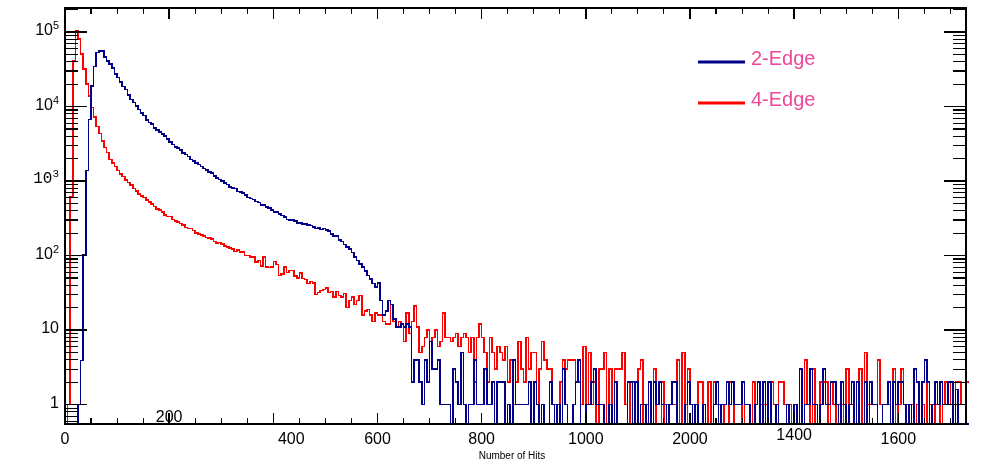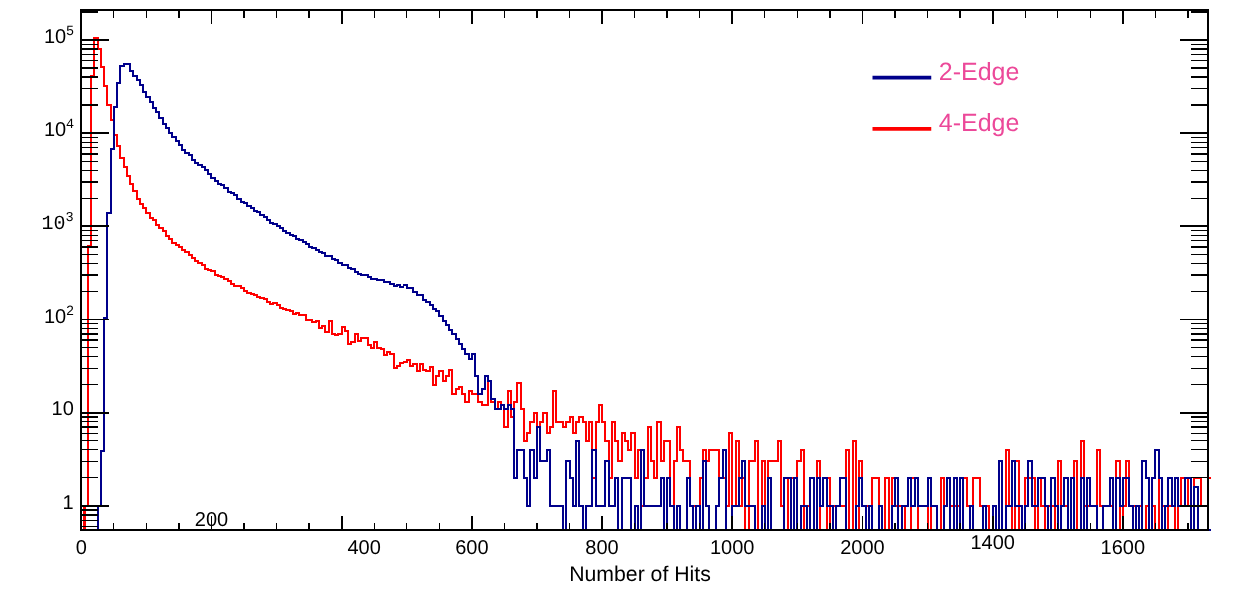--- a/index.html
+++ b/index.html
@@ -2,21 +2,21 @@
 <html><head>
 <meta charset="utf-8">
 <style>
   html,body{margin:0;padding:0;background:#ffffff;}
   body{width:996px;height:472px;overflow:hidden;
        font-family:"Liberation Sans","DejaVu Sans",sans-serif;}
   #plot-root{position:relative;width:996px;height:472px;background:#ffffff;}
   #canvas-svg{position:absolute;left:0;top:0;width:996px;height:472px;display:block;}
   .tick-label{position:absolute;font-size:16px;color:#000;white-space:nowrap;}
   .ytick-label{text-align:right;}
-  .axis-title{position:absolute;font-size:17px;color:#000;white-space:nowrap;}
+  .axis-title{position:absolute;font-size:10px;color:#000;white-space:nowrap;}
   .legend-label{position:absolute;font-size:20px;color:#ec4899;white-space:nowrap;}
   sup{font-size:0.68em;vertical-align:super;line-height:0;}
 </style>
 </head>
 <body>
 
 <div id="plot-root">
   <svg id="canvas-svg" viewBox="0 0 996 472">
       <path d="M65.00,424.00 L67.60,424.00 L67.60,404.65 L70.21,404.65 L70.21,196.47 L72.81,196.47 L72.81,60.80 L75.42,60.80 L75.42,30.61 L78.02,30.61 L78.02,39.24 L80.62,39.24 L80.62,53.89 L83.23,53.89 L83.23,69.00 L85.83,69.00 L85.83,84.16 L88.44,84.16 L88.44,96.26 L91.04,96.26 L91.04,107.68 L93.64,107.68 L93.64,117.08 L96.25,117.08 L96.25,126.32 L98.85,126.32 L98.85,133.69 L101.46,133.69 L101.46,141.14 L104.06,141.14 L104.06,147.55 L106.66,147.55 L106.66,152.53 L109.27,152.53 L109.27,159.39 L111.87,159.39 L111.87,162.85 L114.48,162.85 L114.48,166.53 L117.08,166.53 L117.08,170.58 L119.68,170.58 L119.68,174.28 L122.29,174.28 L122.29,176.31 L124.89,176.31 L124.89,179.79 L127.50,179.79 L127.50,182.51 L130.10,182.51 L130.10,184.81 L132.71,184.81 L132.71,188.62 L135.31,188.62 L135.31,190.95 L137.91,190.95 L137.91,194.23 L140.52,194.23 L140.52,196.11 L143.12,196.11 L143.12,197.62 L145.73,197.62 L145.73,200.05 L148.33,200.05 L148.33,201.93 L150.93,201.93 L150.93,204.02 L153.54,204.02 L153.54,206.37 L156.14,206.37 L156.14,209.15 L158.75,209.15 L158.75,210.17 L161.35,210.17 L161.35,211.94 L163.95,211.94 L163.95,214.97 L166.56,214.97 L166.56,216.39 L169.16,216.39 L169.16,216.46 L171.77,216.46 L171.77,219.68 L174.37,219.68 L174.37,220.92 L176.97,220.92 L176.97,221.99 L179.58,221.99 L179.58,223.46 L182.18,223.46 L182.18,224.77 L184.79,224.77 L184.79,227.39 L187.39,227.39 L187.39,228.47 L189.99,228.47 L189.99,228.65 L192.60,228.65 L192.60,230.45 L195.20,230.45 L195.20,232.75 L197.81,232.75 L197.81,234.17 L200.41,234.17 L200.41,235.28 L203.01,235.28 L203.01,236.07 L205.62,236.07 L205.62,237.53 L208.22,237.53 L208.22,238.19 L210.83,238.19 L210.83,239.18 L213.43,239.18 L213.43,241.34 L216.03,241.34 L216.03,243.19 L218.64,243.19 L218.64,242.32 L221.24,242.32 L221.24,243.89 L223.85,243.89 L223.85,246.02 L226.45,246.02 L226.45,247.16 L229.05,247.16 L229.05,247.83 L231.66,247.83 L231.66,249.12 L234.26,249.12 L234.26,251.38 L236.87,251.38 L236.87,250.24 L239.47,250.24 L239.47,251.93 L242.08,251.93 L242.08,251.93 L244.68,251.93 L244.68,255.60 L247.28,255.60 L247.28,255.60 L249.89,255.60 L249.89,257.26 L252.49,257.26 L252.49,256.92 L255.10,256.92 L255.10,262.02 L257.70,262.02 L257.70,260.48 L260.30,260.48 L260.30,265.78 L262.91,265.78 L262.91,256.92 L265.51,256.92 L265.51,267.14 L268.12,267.14 L268.12,267.61 L270.72,267.61 L270.72,267.14 L273.32,267.14 L273.32,261.63 L275.93,261.63 L275.93,264.48 L278.53,264.48 L278.53,275.54 L281.14,275.54 L281.14,273.79 L283.74,273.79 L283.74,267.14 L286.34,267.14 L286.34,272.67 L288.95,272.67 L288.95,270.55 L291.55,270.55 L291.55,270.55 L294.16,270.55 L294.16,276.14 L296.76,276.14 L296.76,278.03 L299.36,278.03 L299.36,273.23 L301.97,273.23 L301.97,278.68 L304.57,278.68 L304.57,279.35 L307.18,279.35 L307.18,283.67 L309.78,283.67 L309.78,281.44 L312.38,281.44 L312.38,282.91 L314.99,282.91 L314.99,294.56 L317.59,294.56 L317.59,292.48 L320.20,292.48 L320.20,290.51 L322.80,290.51 L322.80,289.57 L325.40,289.57 L325.40,287.78 L328.01,287.78 L328.01,292.48 L330.61,292.48 L330.61,291.48 L333.22,291.48 L333.22,296.80 L335.82,296.80 L335.82,291.48 L338.42,291.48 L338.42,295.66 L341.03,295.66 L341.03,296.80 L343.63,296.80 L343.63,293.50 L346.24,293.50 L346.24,307.69 L348.84,307.69 L348.84,300.47 L351.45,300.47 L351.45,296.80 L354.05,296.80 L354.05,304.60 L356.65,304.60 L356.65,300.47 L359.26,300.47 L359.26,295.66 L361.86,295.66 L361.86,314.91 L364.47,314.91 L364.47,311.10 L367.07,311.10 L367.07,309.35 L369.67,309.35 L369.67,314.91 L372.28,314.91 L372.28,321.63 L374.88,321.63 L374.88,312.95 L377.49,312.95 L377.49,314.91 L380.09,314.91 L380.09,314.91 L382.69,314.91 L382.69,321.63 L385.30,321.63 L385.30,324.22 L387.90,324.22 L387.90,324.22 L390.51,324.22 L390.51,304.60 L393.11,304.60 L393.11,321.63 L395.71,321.63 L395.71,327.04 L398.32,327.04 L398.32,321.63 L400.92,321.63 L400.92,324.22 L403.53,324.22 L403.53,341.67 L406.13,341.67 L406.13,312.95 L408.73,312.95 L408.73,333.53 L411.34,333.53 L411.34,321.63 L413.94,321.63 L413.94,306.11 L416.55,306.11 L416.55,327.04 L419.15,327.04 L419.15,352.56 L421.75,352.56 L421.75,346.66 L424.36,346.66 L424.36,337.35 L426.96,337.35 L426.96,330.12 L429.57,330.12 L429.57,341.67 L432.17,341.67 L432.17,337.35 L434.77,337.35 L434.77,330.12 L437.38,330.12 L437.38,346.66 L439.98,346.66 L439.98,341.67 L442.59,341.67 L442.59,312.95 L445.19,312.95 L445.19,337.35 L447.79,337.35 L447.79,337.35 L450.40,337.35 L450.40,341.67 L453.00,341.67 L453.00,337.35 L455.61,337.35 L455.61,333.53 L458.21,333.53 L458.21,346.66 L460.82,346.66 L460.82,337.35 L463.42,337.35 L463.42,333.53 L466.02,333.53 L466.02,337.35 L468.63,337.35 L468.63,352.56 L471.23,352.56 L471.23,337.35 L473.84,337.35 L473.84,382.22 L476.44,382.22 L476.44,337.35 L479.04,337.35 L479.04,324.22 L481.65,324.22 L481.65,337.35 L484.25,337.35 L484.25,352.56 L486.86,352.56 L486.86,382.22 L489.46,382.22 L489.46,337.35 L492.06,337.35 L492.06,352.56 L494.67,352.56 L494.67,369.09 L497.27,369.09 L497.27,346.66 L499.88,346.66 L499.88,352.56 L502.48,352.56 L502.48,359.78 L505.08,359.78 L505.08,346.66 L507.69,346.66 L507.69,382.22 L510.29,382.22 L510.29,359.78 L512.90,359.78 L512.90,404.65 L515.50,404.65 L515.50,382.22 L518.10,382.22 L518.10,341.67 L520.71,341.67 L520.71,369.09 L523.31,369.09 L523.31,382.22 L525.92,382.22 L525.92,337.35 L528.52,337.35 L528.52,369.09 L531.12,369.09 L531.12,352.56 L533.73,352.56 L533.73,352.56 L536.33,352.56 L536.33,404.65 L538.94,404.65 L538.94,369.09 L541.54,369.09 L541.54,341.67 L544.14,341.67 L544.14,359.78 L546.75,359.78 L546.75,369.09 L549.35,369.09 L549.35,369.09 L551.96,369.09 L551.96,404.65 L554.56,404.65 L554.56,404.65 L557.16,404.65 L557.16,404.65 L559.77,404.65 L559.77,382.22 L562.37,382.22 L562.37,359.78 L564.98,359.78 L564.98,369.09 L567.58,369.09 L567.58,359.78 L570.18,359.78 L570.18,359.78 L572.79,359.78 L572.79,359.78 L575.39,359.78 L575.39,382.22 L578.00,382.22 L578.00,382.22 L580.60,382.22 L580.60,404.65 L583.21,404.65 L583.21,346.66 L585.81,346.66 L585.81,404.65 L588.41,404.65 L588.41,352.56 L591.02,352.56 L591.02,404.65 L593.62,404.65 L593.62,382.22 L596.23,382.22 L596.23,424.00 L598.83,424.00 L598.83,369.09 L601.43,369.09 L601.43,369.09 L604.04,369.09 L604.04,352.56 L606.64,352.56 L606.64,424.00 L609.25,424.00 L609.25,369.09 L611.85,369.09 L611.85,424.00 L614.45,424.00 L614.45,369.09 L617.06,369.09 L617.06,369.09 L619.66,369.09 L619.66,369.09 L622.27,369.09 L622.27,352.56 L624.87,352.56 L624.87,404.65 L627.47,404.65 L627.47,382.22 L630.08,382.22 L630.08,424.00 L632.68,424.00 L632.68,382.22 L635.29,382.22 L635.29,382.22 L637.89,382.22 L637.89,369.09 L640.49,369.09 L640.49,359.78 L643.10,359.78 L643.10,424.00 L645.70,424.00 L645.70,404.65 L648.31,404.65 L648.31,382.22 L650.91,382.22 L650.91,424.00 L653.51,424.00 L653.51,369.09 L656.12,369.09 L656.12,424.00 L658.72,424.00 L658.72,424.00 L661.33,424.00 L661.33,382.22 L663.93,382.22 L663.93,424.00 L666.53,424.00 L666.53,404.65 L669.14,404.65 L669.14,404.65 L671.74,404.65 L671.74,404.65 L674.35,404.65 L674.35,404.65 L676.95,404.65 L676.95,359.78 L679.55,359.78 L679.55,424.00 L682.16,424.00 L682.16,352.56 L684.76,352.56 L684.76,424.00 L687.37,424.00 L687.37,369.09 L689.97,369.09 L689.97,404.65 L692.58,404.65 L692.58,404.65 L695.18,404.65 L695.18,404.65 L697.78,404.65 L697.78,382.22 L700.39,382.22 L700.39,382.22 L702.99,382.22 L702.99,424.00 L705.60,424.00 L705.60,424.00 L708.20,424.00 L708.20,382.22 L710.80,382.22 L710.80,424.00 L713.41,424.00 L713.41,382.22 L716.01,382.22 L716.01,404.65 L718.62,404.65 L718.62,404.65 L721.22,404.65 L721.22,404.65 L723.82,404.65 L723.82,424.00 L726.43,424.00 L726.43,424.00 L729.03,424.00 L729.03,382.22 L731.64,382.22 L731.64,382.22 L734.24,382.22 L734.24,424.00 L736.84,424.00 L736.84,424.00 L739.45,424.00 L739.45,424.00 L742.05,424.00 L742.05,382.22 L744.66,382.22 L744.66,424.00 L747.26,424.00 L747.26,424.00 L749.86,424.00 L749.86,424.00 L752.47,424.00 L752.47,382.22 L755.07,382.22 L755.07,404.65 L757.68,404.65 L757.68,382.22 L760.28,382.22 L760.28,404.65 L762.88,404.65 L762.88,404.65 L765.49,404.65 L765.49,404.65 L768.09,404.65 L768.09,382.22 L770.70,382.22 L770.70,382.22 L773.30,382.22 L773.30,404.65 L775.90,404.65 L775.90,404.65 L778.51,404.65 L778.51,382.22 L781.11,382.22 L781.11,382.22 L783.72,382.22 L783.72,404.65 L786.32,404.65 L786.32,404.65 L788.92,404.65 L788.92,404.65 L791.53,404.65 L791.53,424.00 L794.13,424.00 L794.13,404.65 L796.74,404.65 L796.74,424.00 L799.34,424.00 L799.34,369.09 L801.95,369.09 L801.95,424.00 L804.55,424.00 L804.55,359.78 L807.15,359.78 L807.15,404.65 L809.76,404.65 L809.76,424.00 L812.36,424.00 L812.36,369.09 L814.97,369.09 L814.97,424.00 L817.57,424.00 L817.57,424.00 L820.17,424.00 L820.17,382.22 L822.78,382.22 L822.78,382.22 L825.38,382.22 L825.38,382.22 L827.99,382.22 L827.99,424.00 L830.59,424.00 L830.59,382.22 L833.19,382.22 L833.19,404.65 L835.80,404.65 L835.80,424.00 L838.40,424.00 L838.40,404.65 L841.01,404.65 L841.01,404.65 L843.61,404.65 L843.61,424.00 L846.21,424.00 L846.21,369.09 L848.82,369.09 L848.82,404.65 L851.42,404.65 L851.42,404.65 L854.03,404.65 L854.03,424.00 L856.63,424.00 L856.63,424.00 L859.23,424.00 L859.23,369.09 L861.84,369.09 L861.84,424.00 L864.44,424.00 L864.44,352.56 L867.05,352.56 L867.05,404.65 L869.65,404.65 L869.65,404.65 L872.25,404.65 L872.25,404.65 L874.86,404.65 L874.86,404.65 L877.46,404.65 L877.46,359.78 L880.07,359.78 L880.07,404.65 L882.67,404.65 L882.67,404.65 L885.27,404.65 L885.27,404.65 L887.88,404.65 L887.88,404.65 L890.48,404.65 L890.48,424.00 L893.09,424.00 L893.09,369.09 L895.69,369.09 L895.69,424.00 L898.29,424.00 L898.29,404.65 L900.90,404.65 L900.90,369.09 L903.50,369.09 L903.50,404.65 L906.11,404.65 L906.11,404.65 L908.71,404.65 L908.71,424.00 L911.32,424.00 L911.32,404.65 L913.92,404.65 L913.92,424.00 L916.52,424.00 L916.52,404.65 L919.13,404.65 L919.13,424.00 L921.73,424.00 L921.73,404.65 L924.34,404.65 L924.34,424.00 L926.94,424.00 L926.94,382.22 L929.54,382.22 L929.54,404.65 L932.15,404.65 L932.15,424.00 L934.75,424.00 L934.75,404.65 L937.36,404.65 L937.36,404.65 L939.96,404.65 L939.96,424.00 L942.56,424.00 L942.56,404.65 L945.17,404.65 L945.17,382.22 L947.77,382.22 L947.77,382.22 L950.38,382.22 L950.38,404.65 L952.98,404.65 L952.98,404.65 L955.58,404.65 L955.58,382.22 L958.19,382.22 L958.19,382.22 L960.79,382.22 L960.79,404.65 L963.40,404.65 L963.40,404.65 L966.00,404.65 L966.00,382.22 L968.60,382.22" fill="none" stroke="#FF0000" stroke-width="1.6" stroke-linejoin="miter" stroke-linecap="butt" shape-rendering="crispEdges"></path>
       <path d="M65.00,424.00 L67.60,424.00 L67.60,424.00 L70.21,424.00 L70.21,424.00 L72.81,424.00 L72.81,424.00 L75.42,424.00 L75.42,424.00 L78.02,424.00 L78.02,404.65 L80.62,404.65 L80.62,360.48 L83.23,360.48 L83.23,254.57 L85.83,254.57 L85.83,170.40 L88.44,170.40 L88.44,119.52 L91.04,119.52 L91.04,85.88 L93.64,85.88 L93.64,66.63 L96.25,66.63 L96.25,52.67 L98.85,52.67 L98.85,51.25 L101.46,51.25 L101.46,51.26 L104.06,51.26 L104.06,56.93 L106.66,56.93 L106.66,61.05 L109.27,61.05 L109.27,63.93 L111.87,63.93 L111.87,68.08 L114.48,68.08 L114.48,73.87 L117.08,73.87 L117.08,77.50 L119.68,77.50 L119.68,81.93 L122.29,81.93 L122.29,86.61 L124.89,86.61 L124.89,89.48 L127.50,89.48 L127.50,94.71 L130.10,94.71 L130.10,99.47 L132.71,99.47 L132.71,102.42 L135.31,102.42 L135.31,106.09 L137.91,106.09 L137.91,109.42 L140.52,109.42 L140.52,112.98 L143.12,112.98 L143.12,115.63 L145.73,115.63 L145.73,120.15 L148.33,120.15 L148.33,122.50 L150.93,122.50 L150.93,123.99 L153.54,123.99 L153.54,127.72 L156.14,127.72 L156.14,130.04 L158.75,130.04 L158.75,132.25 L161.35,132.25 L161.35,133.70 L163.95,133.70 L163.95,136.28 L166.56,136.28 L166.56,139.04 L169.16,139.04 L169.16,142.14 L171.77,142.14 L171.77,144.51 L174.37,144.51 L174.37,146.93 L176.97,146.93 L176.97,147.87 L179.58,147.87 L179.58,150.24 L182.18,150.24 L182.18,153.28 L184.79,153.28 L184.79,154.43 L187.39,154.43 L187.39,156.33 L189.99,156.33 L189.99,159.45 L192.60,159.45 L192.60,161.23 L195.20,161.23 L195.20,162.74 L197.81,162.74 L197.81,164.43 L200.41,164.43 L200.41,166.57 L203.01,166.57 L203.01,168.52 L205.62,168.52 L205.62,169.96 L208.22,169.96 L208.22,171.75 L210.83,171.75 L210.83,173.22 L213.43,173.22 L213.43,176.25 L216.03,176.25 L216.03,178.02 L218.64,178.02 L218.64,179.34 L221.24,179.34 L221.24,181.07 L223.85,181.07 L223.85,182.77 L226.45,182.77 L226.45,184.61 L229.05,184.61 L229.05,186.72 L231.66,186.72 L231.66,188.09 L234.26,188.09 L234.26,188.49 L236.87,188.49 L236.87,191.56 L239.47,191.56 L239.47,192.07 L242.08,192.07 L242.08,193.21 L244.68,193.21 L244.68,195.25 L247.28,195.25 L247.28,197.46 L249.89,197.46 L249.89,198.33 L252.49,198.33 L252.49,199.60 L255.10,199.60 L255.10,201.41 L257.70,201.41 L257.70,202.33 L260.30,202.33 L260.30,204.79 L262.91,204.79 L262.91,205.18 L265.51,205.18 L265.51,207.08 L268.12,207.08 L268.12,207.92 L270.72,207.92 L270.72,210.25 L273.32,210.25 L273.32,211.81 L275.93,211.81 L275.93,211.80 L278.53,211.80 L278.53,214.09 L281.14,214.09 L281.14,215.54 L283.74,215.54 L283.74,217.28 L286.34,217.28 L286.34,219.35 L288.95,219.35 L288.95,219.72 L291.55,219.72 L291.55,220.22 L294.16,220.22 L294.16,221.25 L296.76,221.25 L296.76,222.88 L299.36,222.88 L299.36,223.05 L301.97,223.05 L301.97,224.22 L304.57,224.22 L304.57,224.14 L307.18,224.14 L307.18,225.23 L309.78,225.23 L309.78,225.41 L312.38,225.41 L312.38,227.02 L314.99,227.02 L314.99,228.49 L317.59,228.49 L317.59,228.15 L320.20,228.15 L320.20,229.30 L322.80,229.30 L322.80,228.30 L325.40,228.30 L325.40,230.11 L328.01,230.11 L328.01,230.71 L330.61,230.71 L330.61,233.85 L333.22,233.85 L333.22,235.77 L335.82,235.77 L335.82,236.20 L338.42,236.20 L338.42,239.82 L341.03,239.82 L341.03,241.52 L343.63,241.52 L343.63,244.34 L346.24,244.34 L346.24,246.92 L348.84,246.92 L348.84,249.18 L351.45,249.18 L351.45,252.54 L354.05,252.54 L354.05,256.78 L356.65,256.78 L356.65,260.37 L359.26,260.37 L359.26,264.25 L361.86,264.25 L361.86,266.86 L364.47,266.86 L364.47,271.03 L367.07,271.03 L367.07,275.48 L369.67,275.48 L369.67,279.11 L372.28,279.11 L372.28,283.43 L374.88,283.43 L374.88,287.15 L377.49,287.15 L377.49,282.91 L380.09,282.91 L380.09,300.47 L382.69,300.47 L382.69,314.91 L385.30,314.91 L385.30,311.10 L387.90,311.10 L387.90,300.47 L390.51,300.47 L390.51,304.60 L393.11,304.60 L393.11,319.23 L395.71,319.23 L395.71,327.04 L398.32,327.04 L398.32,327.04 L400.92,327.04 L400.92,324.22 L403.53,324.22 L403.53,327.04 L406.13,327.04 L406.13,324.22 L408.73,324.22 L408.73,327.04 L411.34,327.04 L411.34,382.22 L413.94,382.22 L413.94,359.78 L416.55,359.78 L416.55,359.78 L419.15,359.78 L419.15,382.22 L421.75,382.22 L421.75,404.65 L424.36,404.65 L424.36,359.78 L426.96,359.78 L426.96,382.22 L429.57,382.22 L429.57,341.67 L432.17,341.67 L432.17,369.09 L434.77,369.09 L434.77,369.09 L437.38,369.09 L437.38,359.78 L439.98,359.78 L439.98,404.65 L442.59,404.65 L442.59,404.65 L445.19,404.65 L445.19,404.65 L447.79,404.65 L447.79,404.65 L450.40,404.65 L450.40,424.00 L453.00,424.00 L453.00,369.09 L455.61,369.09 L455.61,382.22 L458.21,382.22 L458.21,404.65 L460.82,404.65 L460.82,352.56 L463.42,352.56 L463.42,404.65 L466.02,404.65 L466.02,424.00 L468.63,424.00 L468.63,404.65 L471.23,404.65 L471.23,404.65 L473.84,404.65 L473.84,359.78 L476.44,359.78 L476.44,404.65 L479.04,404.65 L479.04,404.65 L481.65,404.65 L481.65,404.65 L484.25,404.65 L484.25,369.09 L486.86,369.09 L486.86,404.65 L489.46,404.65 L489.46,404.65 L492.06,404.65 L492.06,382.22 L494.67,382.22 L494.67,424.00 L497.27,424.00 L497.27,382.22 L499.88,382.22 L499.88,382.22 L502.48,382.22 L502.48,382.22 L505.08,382.22 L505.08,424.00 L507.69,424.00 L507.69,404.65 L510.29,404.65 L510.29,424.00 L512.90,424.00 L512.90,359.78 L515.50,359.78 L515.50,404.65 L518.10,404.65 L518.10,404.65 L520.71,404.65 L520.71,404.65 L523.31,404.65 L523.31,404.65 L525.92,404.65 L525.92,404.65 L528.52,404.65 L528.52,382.22 L531.12,382.22 L531.12,424.00 L533.73,424.00 L533.73,382.22 L536.33,382.22 L536.33,404.65 L538.94,404.65 L538.94,424.00 L541.54,424.00 L541.54,404.65 L544.14,404.65 L544.14,424.00 L546.75,424.00 L546.75,424.00 L549.35,424.00 L549.35,382.22 L551.96,382.22 L551.96,404.65 L554.56,404.65 L554.56,424.00 L557.16,424.00 L557.16,404.65 L559.77,404.65 L559.77,424.00 L562.37,424.00 L562.37,369.09 L564.98,369.09 L564.98,404.65 L567.58,404.65 L567.58,424.00 L570.18,424.00 L570.18,424.00 L572.79,424.00 L572.79,404.65 L575.39,404.65 L575.39,382.22 L578.00,382.22 L578.00,359.78 L580.60,359.78 L580.60,424.00 L583.21,424.00 L583.21,424.00 L585.81,424.00 L585.81,404.65 L588.41,404.65 L588.41,404.65 L591.02,404.65 L591.02,382.22 L593.62,382.22 L593.62,369.09 L596.23,369.09 L596.23,404.65 L598.83,404.65 L598.83,404.65 L601.43,404.65 L601.43,404.65 L604.04,404.65 L604.04,424.00 L606.64,424.00 L606.64,424.00 L609.25,424.00 L609.25,404.65 L611.85,404.65 L611.85,424.00 L614.45,424.00 L614.45,382.22 L617.06,382.22 L617.06,424.00 L619.66,424.00 L619.66,424.00 L622.27,424.00 L622.27,424.00 L624.87,424.00 L624.87,424.00 L627.47,424.00 L627.47,382.22 L630.08,382.22 L630.08,382.22 L632.68,382.22 L632.68,424.00 L635.29,424.00 L635.29,382.22 L637.89,382.22 L637.89,424.00 L640.49,424.00 L640.49,404.65 L643.10,404.65 L643.10,404.65 L645.70,404.65 L645.70,424.00 L648.31,424.00 L648.31,382.22 L650.91,382.22 L650.91,424.00 L653.51,424.00 L653.51,382.22 L656.12,382.22 L656.12,404.65 L658.72,404.65 L658.72,382.22 L661.33,382.22 L661.33,404.65 L663.93,404.65 L663.93,404.65 L666.53,404.65 L666.53,424.00 L669.14,424.00 L669.14,404.65 L671.74,404.65 L671.74,382.22 L674.35,382.22 L674.35,382.22 L676.95,382.22 L676.95,424.00 L679.55,424.00 L679.55,424.00 L682.16,424.00 L682.16,424.00 L684.76,424.00 L684.76,404.65 L687.37,404.65 L687.37,382.22 L689.97,382.22 L689.97,404.65 L692.58,404.65 L692.58,424.00 L695.18,424.00 L695.18,404.65 L697.78,404.65 L697.78,424.00 L700.39,424.00 L700.39,424.00 L702.99,424.00 L702.99,404.65 L705.60,404.65 L705.60,424.00 L708.20,424.00 L708.20,424.00 L710.80,424.00 L710.80,424.00 L713.41,424.00 L713.41,404.65 L716.01,404.65 L716.01,382.22 L718.62,382.22 L718.62,424.00 L721.22,424.00 L721.22,404.65 L723.82,404.65 L723.82,404.65 L726.43,404.65 L726.43,382.22 L729.03,382.22 L729.03,404.65 L731.64,404.65 L731.64,382.22 L734.24,382.22 L734.24,404.65 L736.84,404.65 L736.84,404.65 L739.45,404.65 L739.45,404.65 L742.05,404.65 L742.05,382.22 L744.66,382.22 L744.66,404.65 L747.26,404.65 L747.26,404.65 L749.86,404.65 L749.86,424.00 L752.47,424.00 L752.47,424.00 L755.07,424.00 L755.07,404.65 L757.68,404.65 L757.68,382.22 L760.28,382.22 L760.28,424.00 L762.88,424.00 L762.88,382.22 L765.49,382.22 L765.49,424.00 L768.09,424.00 L768.09,382.22 L770.70,382.22 L770.70,424.00 L773.30,424.00 L773.30,424.00 L775.90,424.00 L775.90,404.65 L778.51,404.65 L778.51,424.00 L781.11,424.00 L781.11,424.00 L783.72,424.00 L783.72,424.00 L786.32,424.00 L786.32,404.65 L788.92,404.65 L788.92,424.00 L791.53,424.00 L791.53,424.00 L794.13,424.00 L794.13,404.65 L796.74,404.65 L796.74,424.00 L799.34,424.00 L799.34,369.09 L801.95,369.09 L801.95,424.00 L804.55,424.00 L804.55,404.65 L807.15,404.65 L807.15,404.65 L809.76,404.65 L809.76,369.09 L812.36,369.09 L812.36,404.65 L814.97,404.65 L814.97,404.65 L817.57,404.65 L817.57,424.00 L820.17,424.00 L820.17,404.65 L822.78,404.65 L822.78,369.09 L825.38,369.09 L825.38,404.65 L827.99,404.65 L827.99,404.65 L830.59,404.65 L830.59,382.22 L833.19,382.22 L833.19,382.22 L835.80,382.22 L835.80,404.65 L838.40,404.65 L838.40,424.00 L841.01,424.00 L841.01,382.22 L843.61,382.22 L843.61,404.65 L846.21,404.65 L846.21,424.00 L848.82,424.00 L848.82,404.65 L851.42,404.65 L851.42,382.22 L854.03,382.22 L854.03,424.00 L856.63,424.00 L856.63,382.22 L859.23,382.22 L859.23,424.00 L861.84,424.00 L861.84,424.00 L864.44,424.00 L864.44,382.22 L867.05,382.22 L867.05,424.00 L869.65,424.00 L869.65,382.22 L872.25,382.22 L872.25,404.65 L874.86,404.65 L874.86,404.65 L877.46,404.65 L877.46,424.00 L880.07,424.00 L880.07,424.00 L882.67,424.00 L882.67,404.65 L885.27,404.65 L885.27,404.65 L887.88,404.65 L887.88,382.22 L890.48,382.22 L890.48,424.00 L893.09,424.00 L893.09,382.22 L895.69,382.22 L895.69,404.65 L898.29,404.65 L898.29,382.22 L900.90,382.22 L900.90,382.22 L903.50,382.22 L903.50,404.65 L906.11,404.65 L906.11,424.00 L908.71,424.00 L908.71,404.65 L911.32,404.65 L911.32,424.00 L913.92,424.00 L913.92,369.09 L916.52,369.09 L916.52,382.22 L919.13,382.22 L919.13,424.00 L921.73,424.00 L921.73,382.22 L924.34,382.22 L924.34,359.78 L926.94,359.78 L926.94,382.22 L929.54,382.22 L929.54,424.00 L932.15,424.00 L932.15,404.65 L934.75,404.65 L934.75,382.22 L937.36,382.22 L937.36,404.65 L939.96,404.65 L939.96,382.22 L942.56,382.22 L942.56,404.65 L945.17,404.65 L945.17,404.65 L947.77,404.65 L947.77,382.22 L950.38,382.22 L950.38,382.22 L952.98,382.22 L952.98,424.00 L955.58,424.00 L955.58,389.44 L958.19,389.44 L958.19,424.00 L960.79,424.00 L960.79,424.00 L963.40,424.00 L963.40,424.00 L966.00,424.00 L966.00,424.00 L968.60,424.00" fill="none" stroke="#00008B" stroke-width="1.6" stroke-linejoin="miter" stroke-linecap="butt" shape-rendering="crispEdges"></path>

